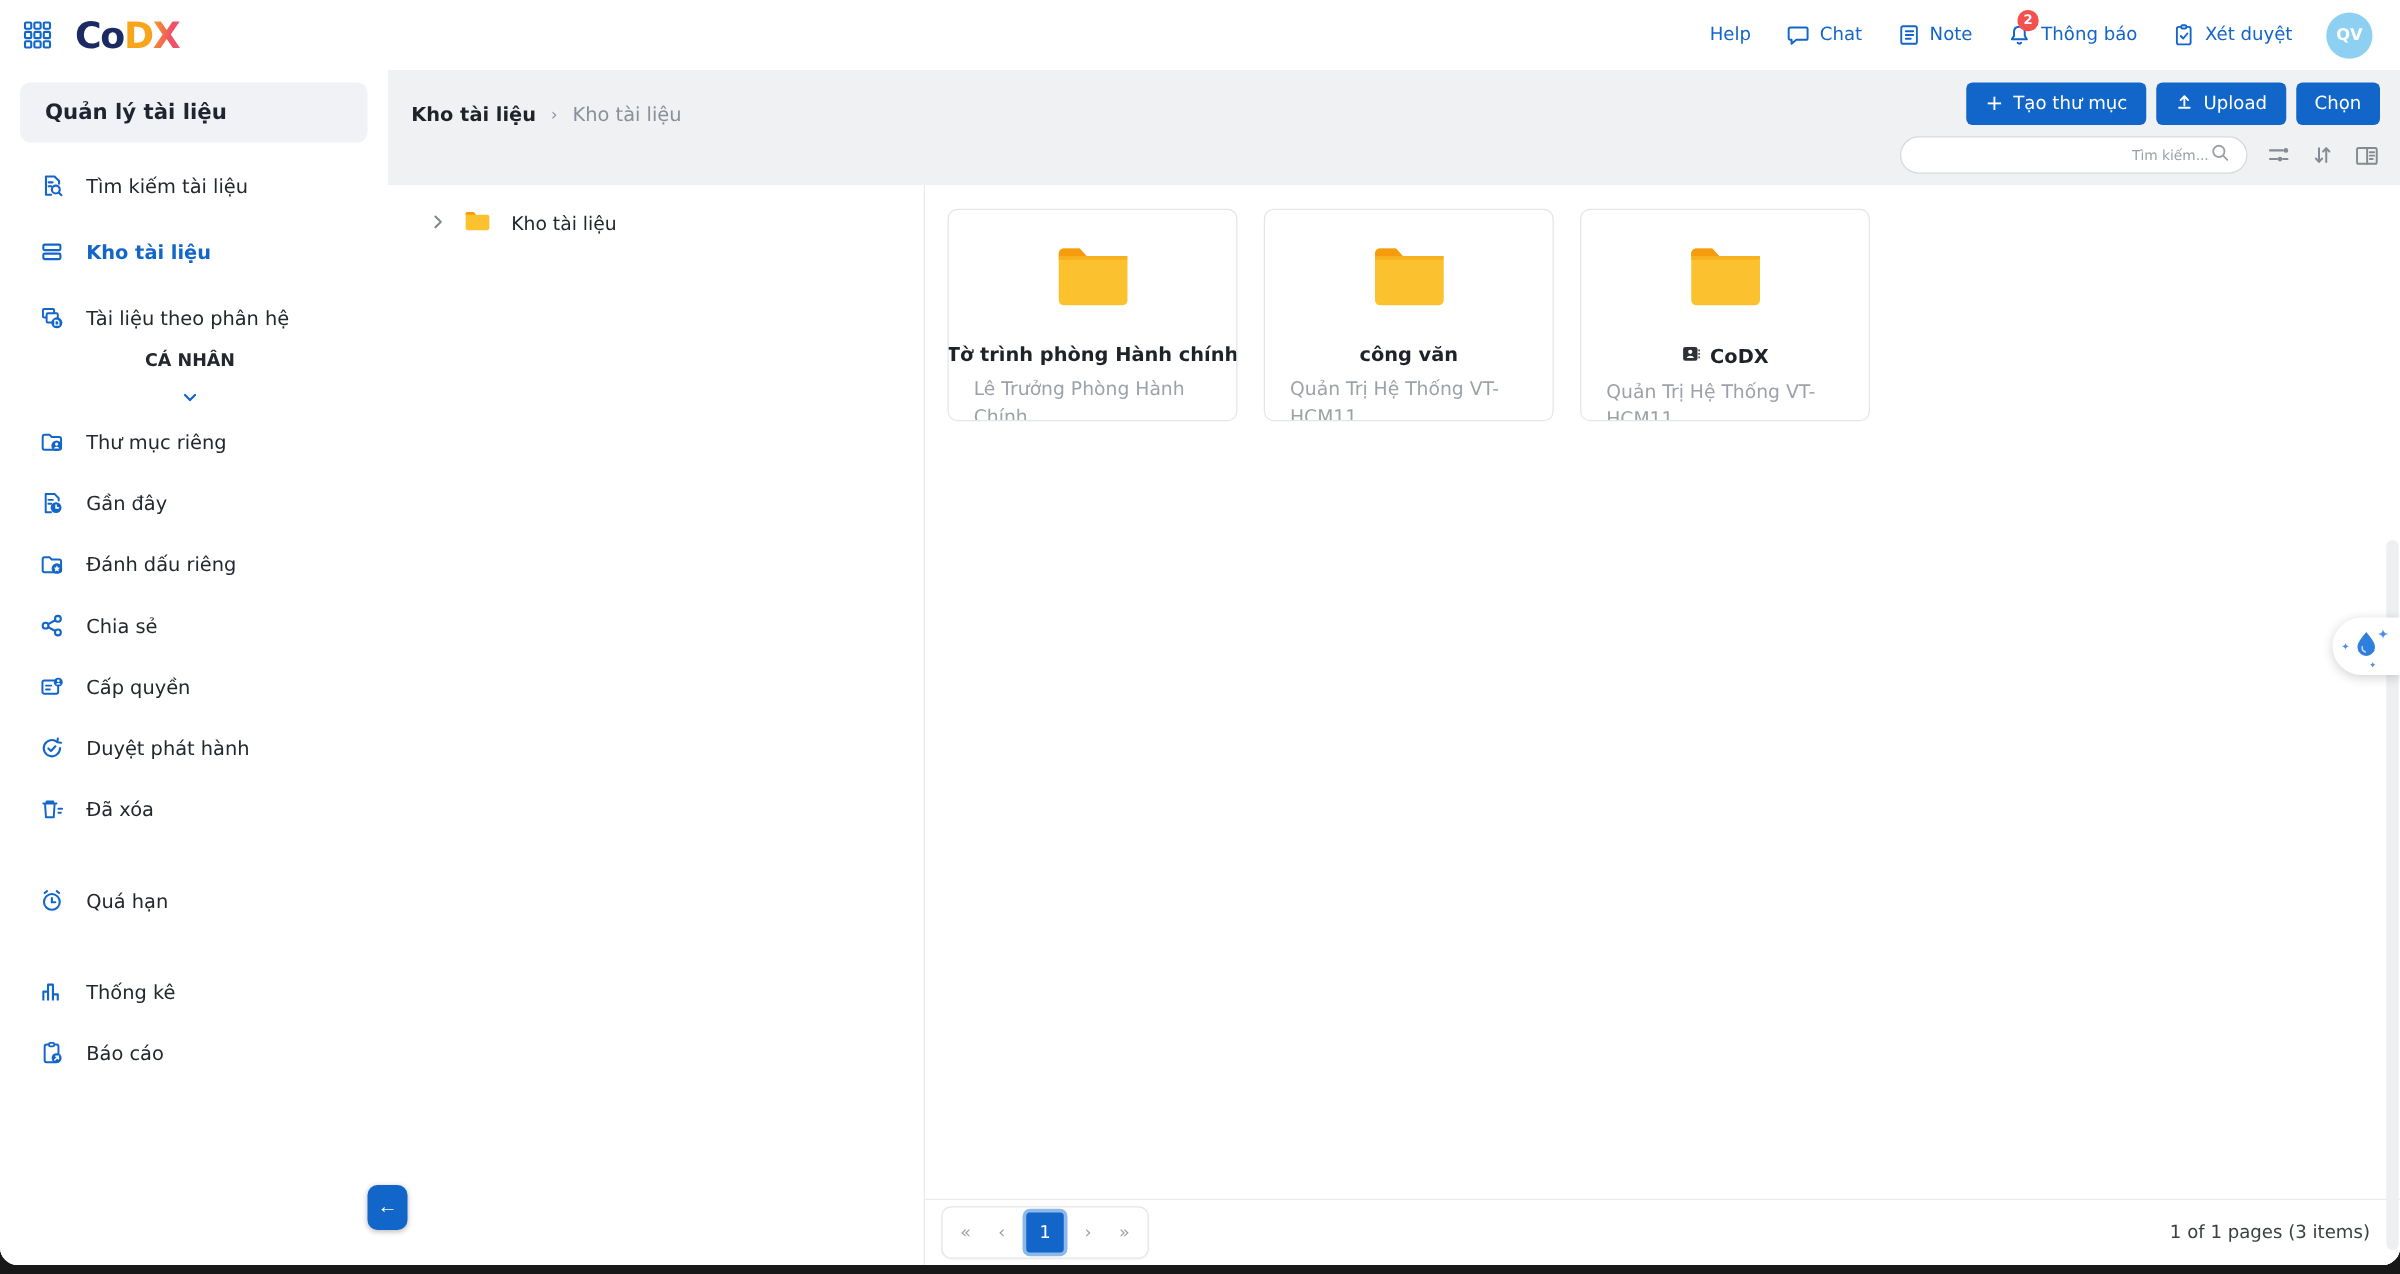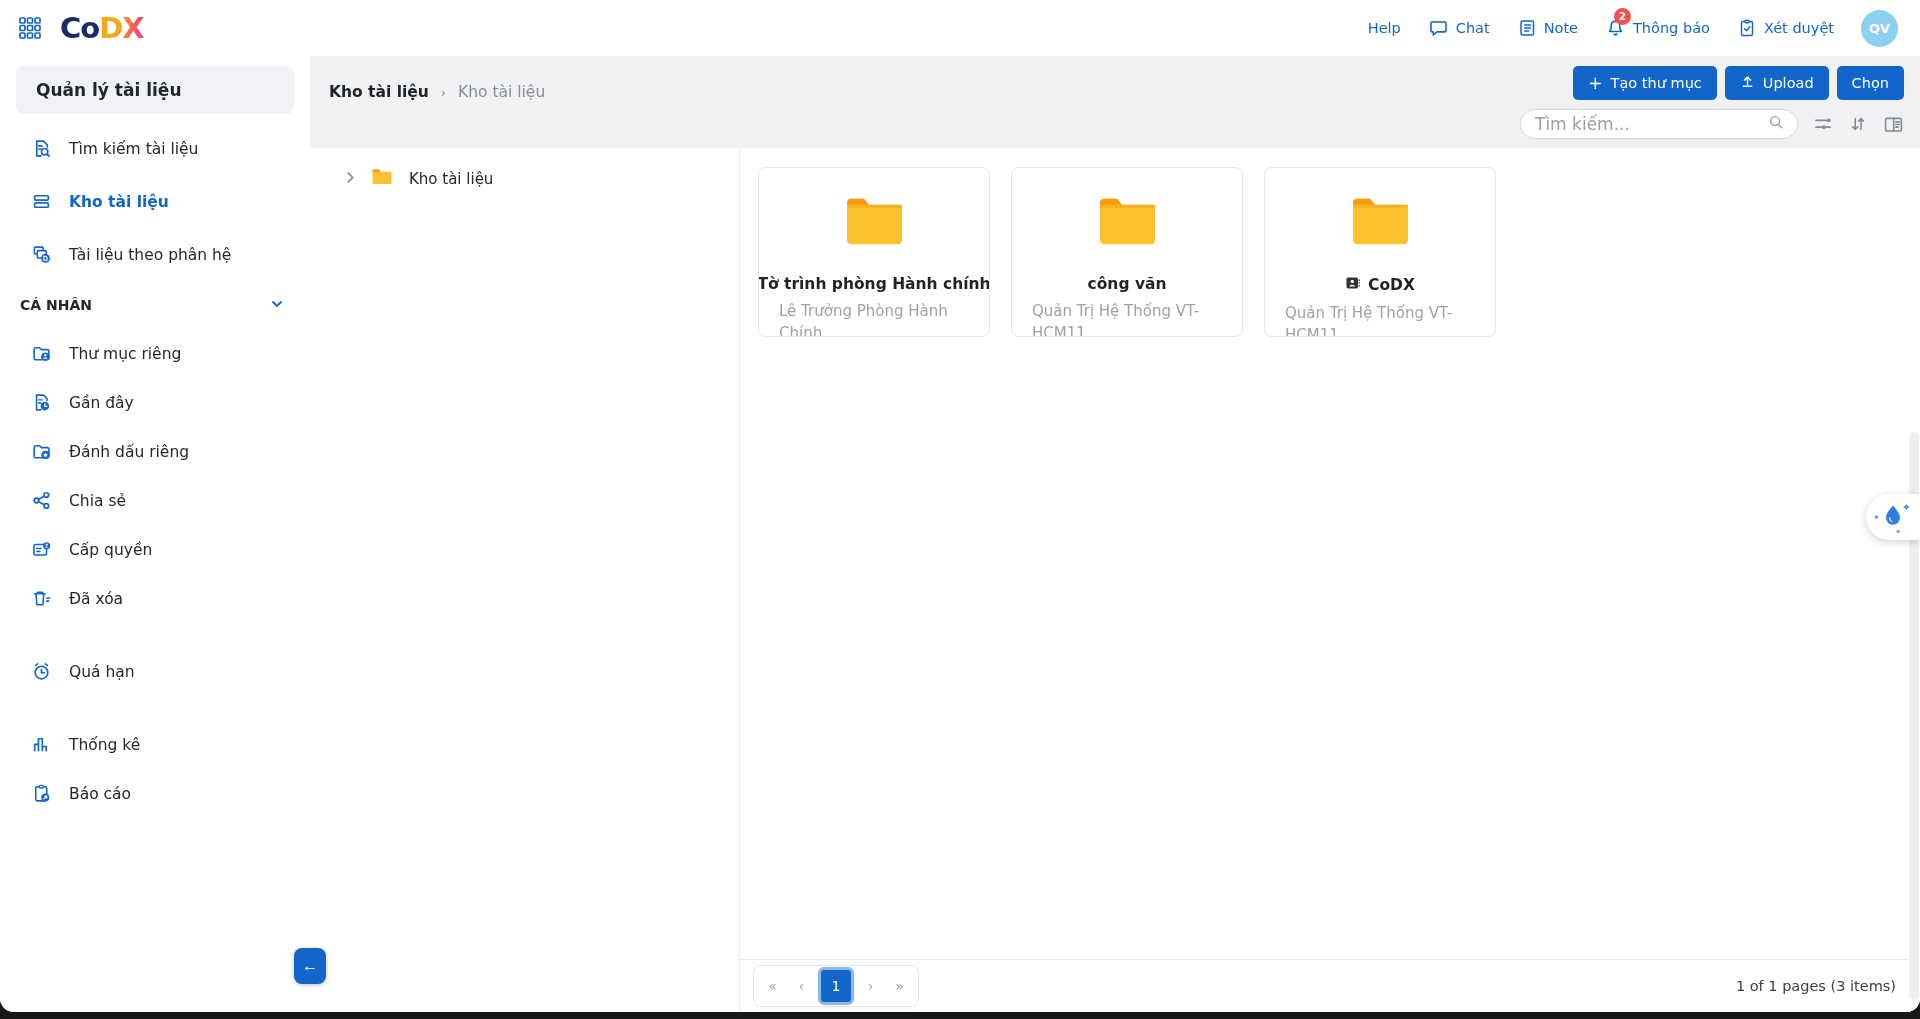--- a/index.html
+++ b/index.html
@@ -22,36 +22,36 @@
   .avatar { width:37px; height:37px; border-radius:50%; background:#8ed0f2; color:#fff; font-size:13px; font-weight:bold; display:flex; align-items:center; justify-content:center; cursor:pointer; }
 
   
   .sidebar { position:absolute; top:56px; left:0; bottom:0; width:310px; background:#fff; z-index:10; }
   .sidebar-title { margin:10px 16px 0 16px; height:48px; background:#f1f2f5; border-radius:8px; display:flex; align-items:center; padding-left:20px; font-size:17px; font-weight:bold; color:#1f2430; }
   .s-nav { padding-top:8px;text-align:right; }
   .s-item { height:53px; display:flex; align-items:center; padding-left:30px; gap:17px; font-size:15.5px; color:#23272e; cursor:pointer; }
   .s-item.compact { height:49px; }
   .s-item .s-ico { width:22px; display:flex; justify-content:center; color:#1266c9; }
   .s-item.active { color:#1266c9; font-weight:bold; }
-  .s-section { height:48px; display:flex; align-items:center; justify-content:space-between; padding:0 26px 0 20px; font-size:14px; font-weight:bold; color:#23272e; cursor:pointer; }
+  .s-section { height:48px; display:flex; align-items:center; justify-content:space-between; padding:0 26px 0 20px; font-size:14px; font-weight:bold; color:#23272e; cursor:pointer;flex-direction:column; }
   .s-gap { height:24px; }
   .collapse-btn { position:absolute; bottom:28px; right:-16px; width:32px; height:36px; background:#1266c9; border:none; border-radius:8px; color:#fff; font-size:16px; cursor:pointer; box-shadow:0 1px 4px rgba(0,0,0,.25); }
 
   
   .main { position:absolute; top:56px; left:310px; right:0; bottom:0; background:#f0f1f3; }
   .breadcrumb { position:absolute; left:19px; top:27px; display:flex; align-items:center; gap:12px; font-size:15.5px; }
   .bc-current { font-weight:bold; color:#1f2329; cursor:pointer; }
   .bc-sep { color:#8a8f98; font-size:13px; }
   .bc-child { color:#8a8f98; }
   .actions { position:absolute; top:10px; right:16px; display:flex; flex-direction:column; align-items:flex-end; gap:9px; }
   .btn-row { display:flex; gap:8px; }
   .btn { height:34px; background:#1266c9; color:#fff; border:none; border-radius:5px; font-size:14.5px; padding:0 15px; display:flex; align-items:center; gap:8px; cursor:pointer; font-family:inherit; }
   .tool-row { display:flex; align-items:center; gap:15px; }
   .search-pill { width:278px; height:30px; background:#fff; border:1px solid #d7dadd; border-radius:16px; display:flex; align-items:center; padding:0 12px 0 14px; }
-  .search-pill input { flex:1; border:none; outline:none; font-size:17px; color:#3c4043; background:transparent; font-family:inherit; }
+  .search-pill input { flex:1; border:none; outline:none; font-size:11px; color:#3c4043; background:transparent; font-family:inherit;text-align:right; }
   .search-pill input::placeholder { color:#9aa0a6; }
   .tool-ico { color:#858b92; cursor:pointer; display:flex; }
 
   .content { position:absolute; top:92px; left:0; right:0; bottom:0; background:#fff; display:flex; }
   .tree-panel { width:430px; border-right:1px solid #e8eaed; padding:20px 0 0 34px; }
   .tree-node { display:flex; align-items:center; gap:14px; cursor:pointer; }
   .tree-chevron { color:#80868b; font-size:14px; cursor:pointer; }
   .tree-node .t-label { font-size:15px; color:#23272e; margin-left:2px; }
 
   .cards-panel { flex:1; position:relative; }
@@ -231,20 +231,30 @@
         <span class="s-ico">
           <svg width="21" height="21" viewBox="0 0 20 20" fill="none">
             <rect x="2.8" y="5.2" width="12" height="10" rx="1.5" stroke="currentColor" stroke-width="1.5"></rect>
             <path d="M5.5 9h4 M5.5 12h3" stroke="currentColor" stroke-width="1.4" stroke-linecap="round"></path>
             <circle cx="14.9" cy="6.4" r="3.4" fill="currentColor"></circle>
             <circle cx="14.9" cy="5.4" r="1" fill="#fff"></circle>
               <path d="M13.2 8.1c.5-1.4 3-1.4 3.4 0z" fill="#fff"></path>
           </svg>
         </span>
         <span class="s-lbl">Cấp quyền</span>
+      </div>
+      <div class="s-item compact">
+        <span class="s-ico">
+          <svg width="21" height="21" viewBox="0 0 20 20" fill="none" stroke="currentColor" stroke-width="1.6" stroke-linecap="round" stroke-linejoin="round">
+            <path d="M16.2 10a6.2 6.2 0 1 1-2.2-4.7"></path>
+            <path d="M14.5 2.7l-.4 2.8 2.8.4"></path>
+            <path d="M7.3 10.2l2 2 3.4-3.6"></path>
+          </svg>
+        </span>
+        <span class="s-lbl">Duyệt phát hành</span>
       </div>
       <div class="s-item compact">
         <span class="s-ico">
           <svg width="21" height="21" viewBox="0 0 20 20" fill="none" stroke="currentColor" stroke-width="1.5" stroke-linecap="round" stroke-linejoin="round">
             <path d="M3.5 5.5h10 M6 5.5V4h5v1.5 M4.8 5.5l.7 10.5h5.9l.7-10.5"></path>
             <path d="M15 9.5h2.8 M15 12.5h1.8"></path>
           </svg>
         </span>
         <span class="s-lbl">Đã xóa</span>
       </div>

